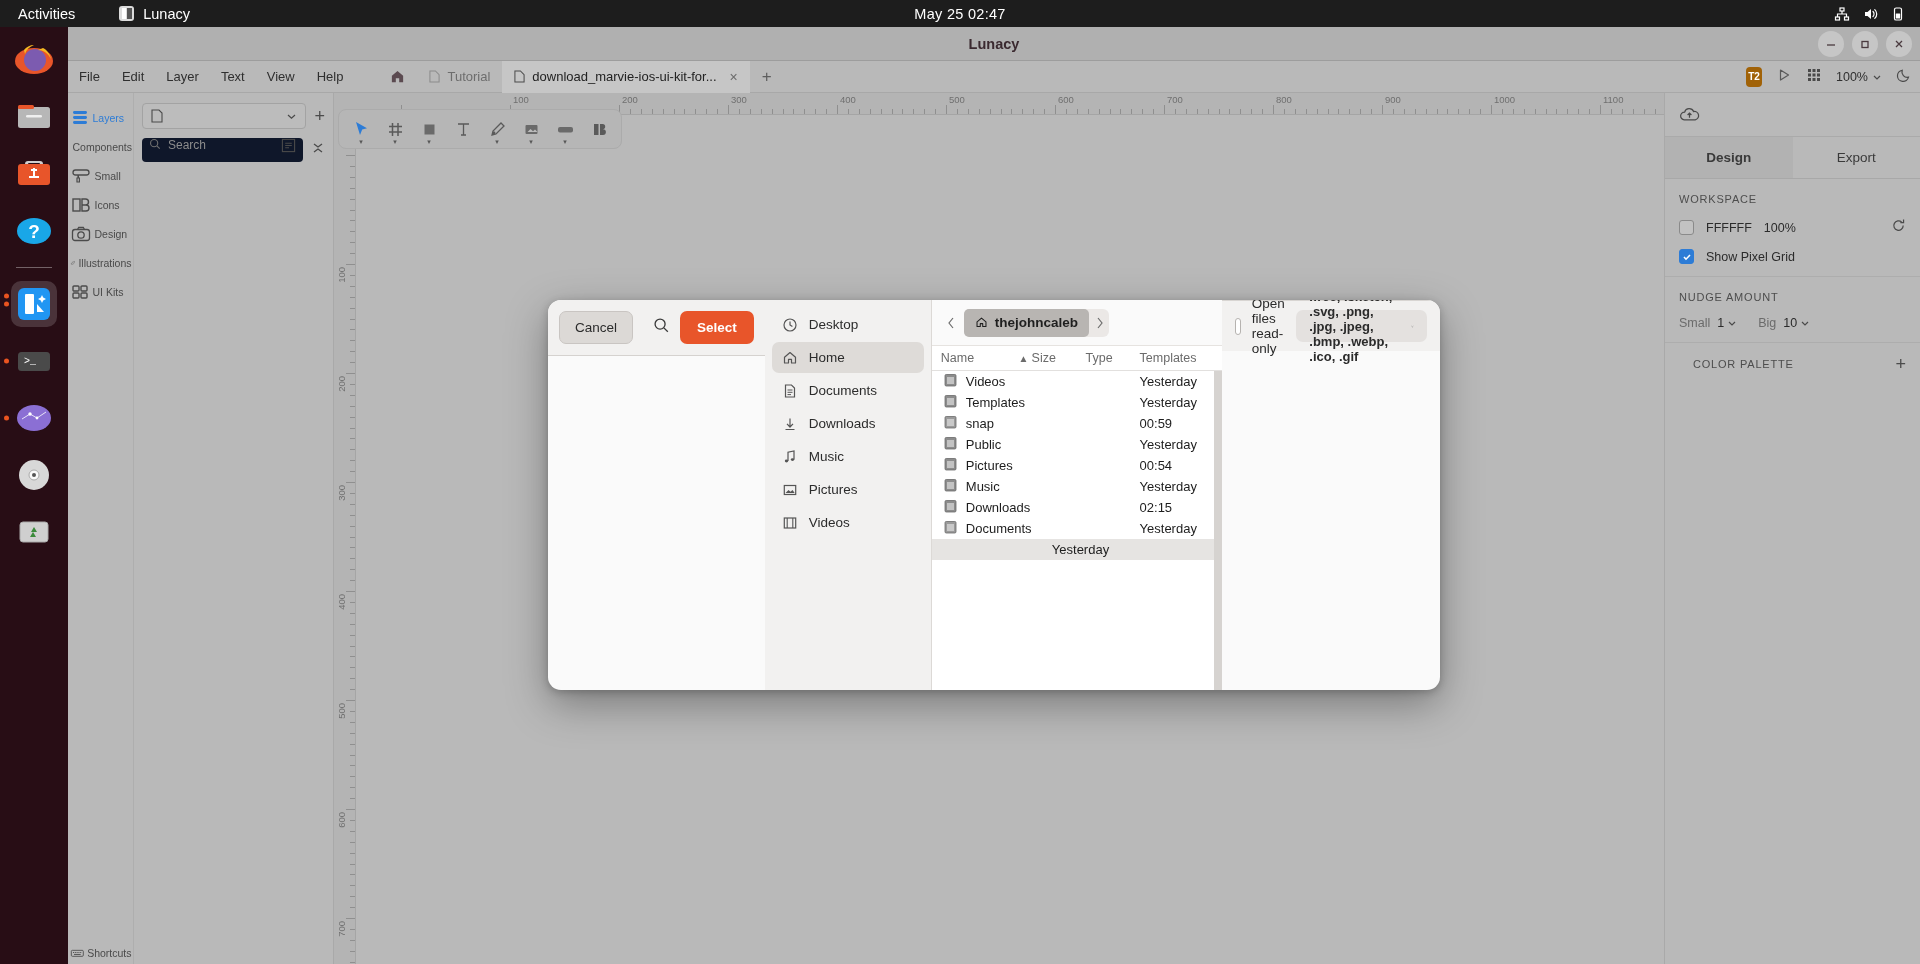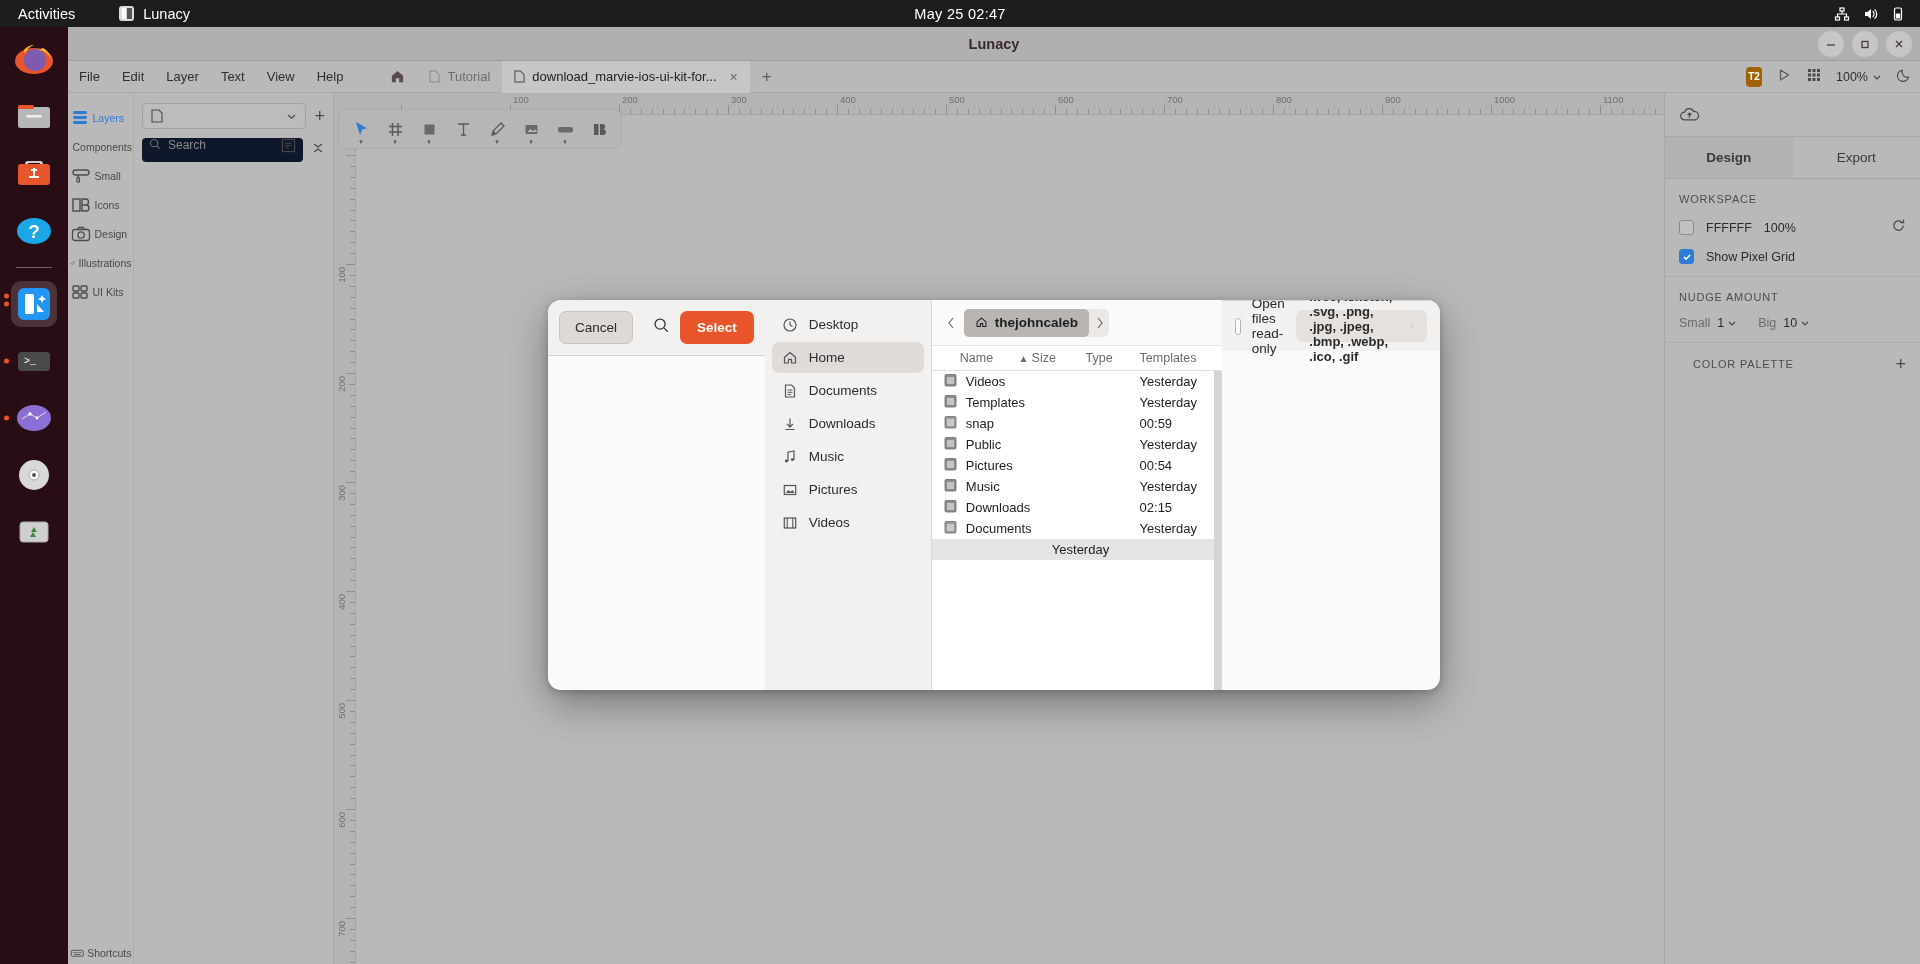--- a/index.html
+++ b/index.html
@@ -253,21 +253,21 @@
   .path-arrow { width: 20px; height: 26px; display: flex; align-items: center; justify-content: center;
                 color: #6b6b6b; font-size: 13px; }
   .crumb-group { background: #ebe8e6; border-radius: 6px; display: flex; align-items: center; height: 28px; }
   .crumb {
     background: #b8b5b2; border-radius: 5px; height: 28px; display: flex; align-items: center;
     gap: 7px; padding: 0 11px; font-size: 13.5px; font-weight: bold; color: #1f1f1f;
   }
   .list-head {
     height: 25px; display: flex; align-items: center; background: #fff;
     border-bottom: 1px solid #e2e0de; font-size: 12.5px; color: #6b6b6b;
-    padding-left: 28px;
+    padding-left: 9px;
     justify-content: center;
   }
   .col-name { flex: 1; }
   .col-sort { width: 16px; text-align: center; font-size: 10px; color: #6b6b6b; }
   .col-size { width: 54px; }
   .col-type { width: 54px; }
   .col-mod { width: 82px; }
   .file-list { flex: 1; overflow: hidden; background: #fff; position: relative; }
   .file-row {
     height: 21px; display: flex; align-items: center; font-size: 13px; color: #1d1d1d;

